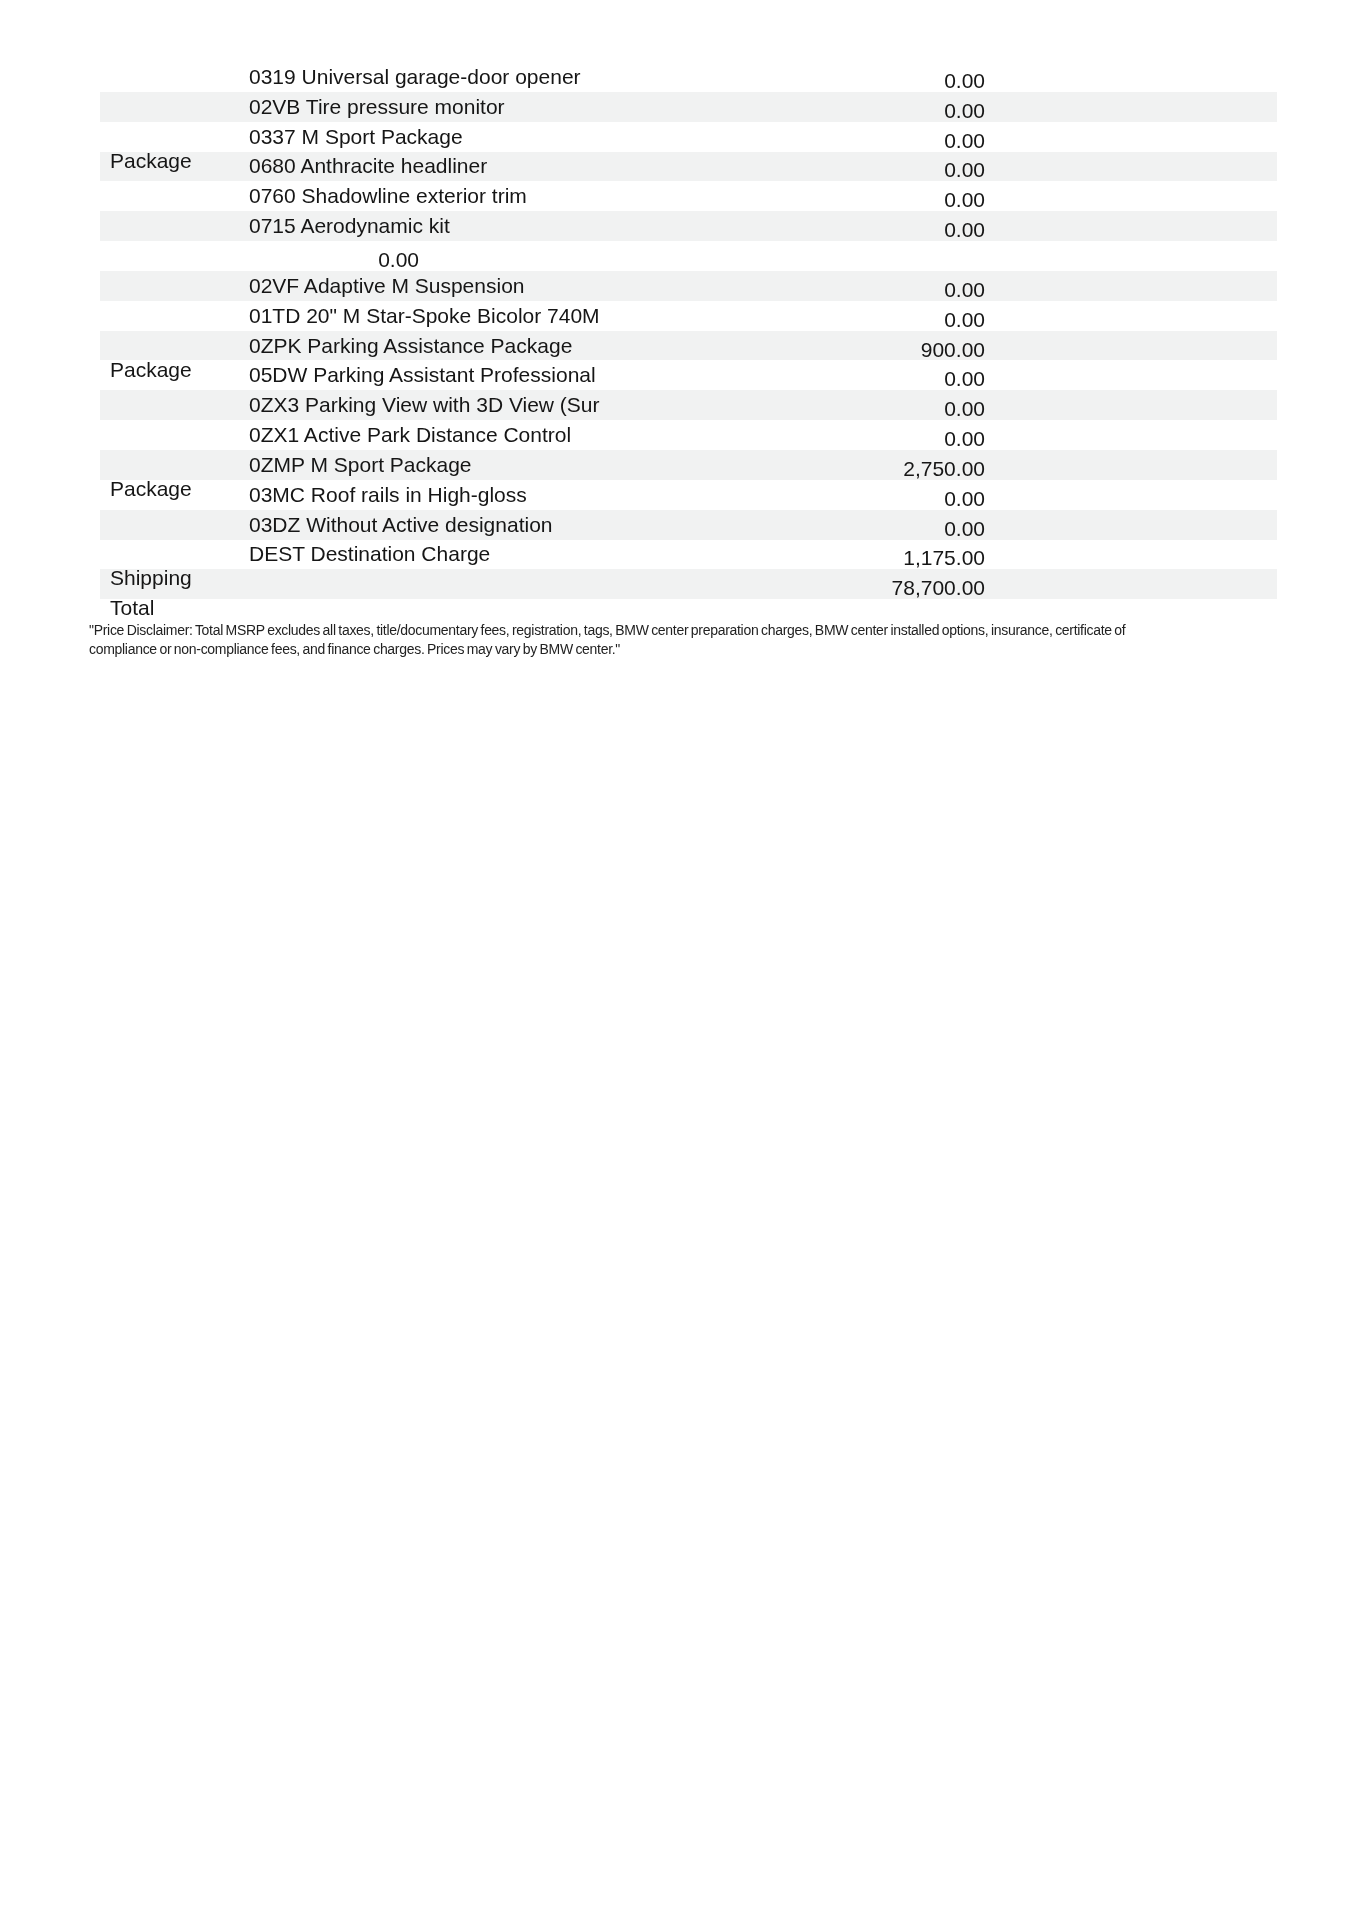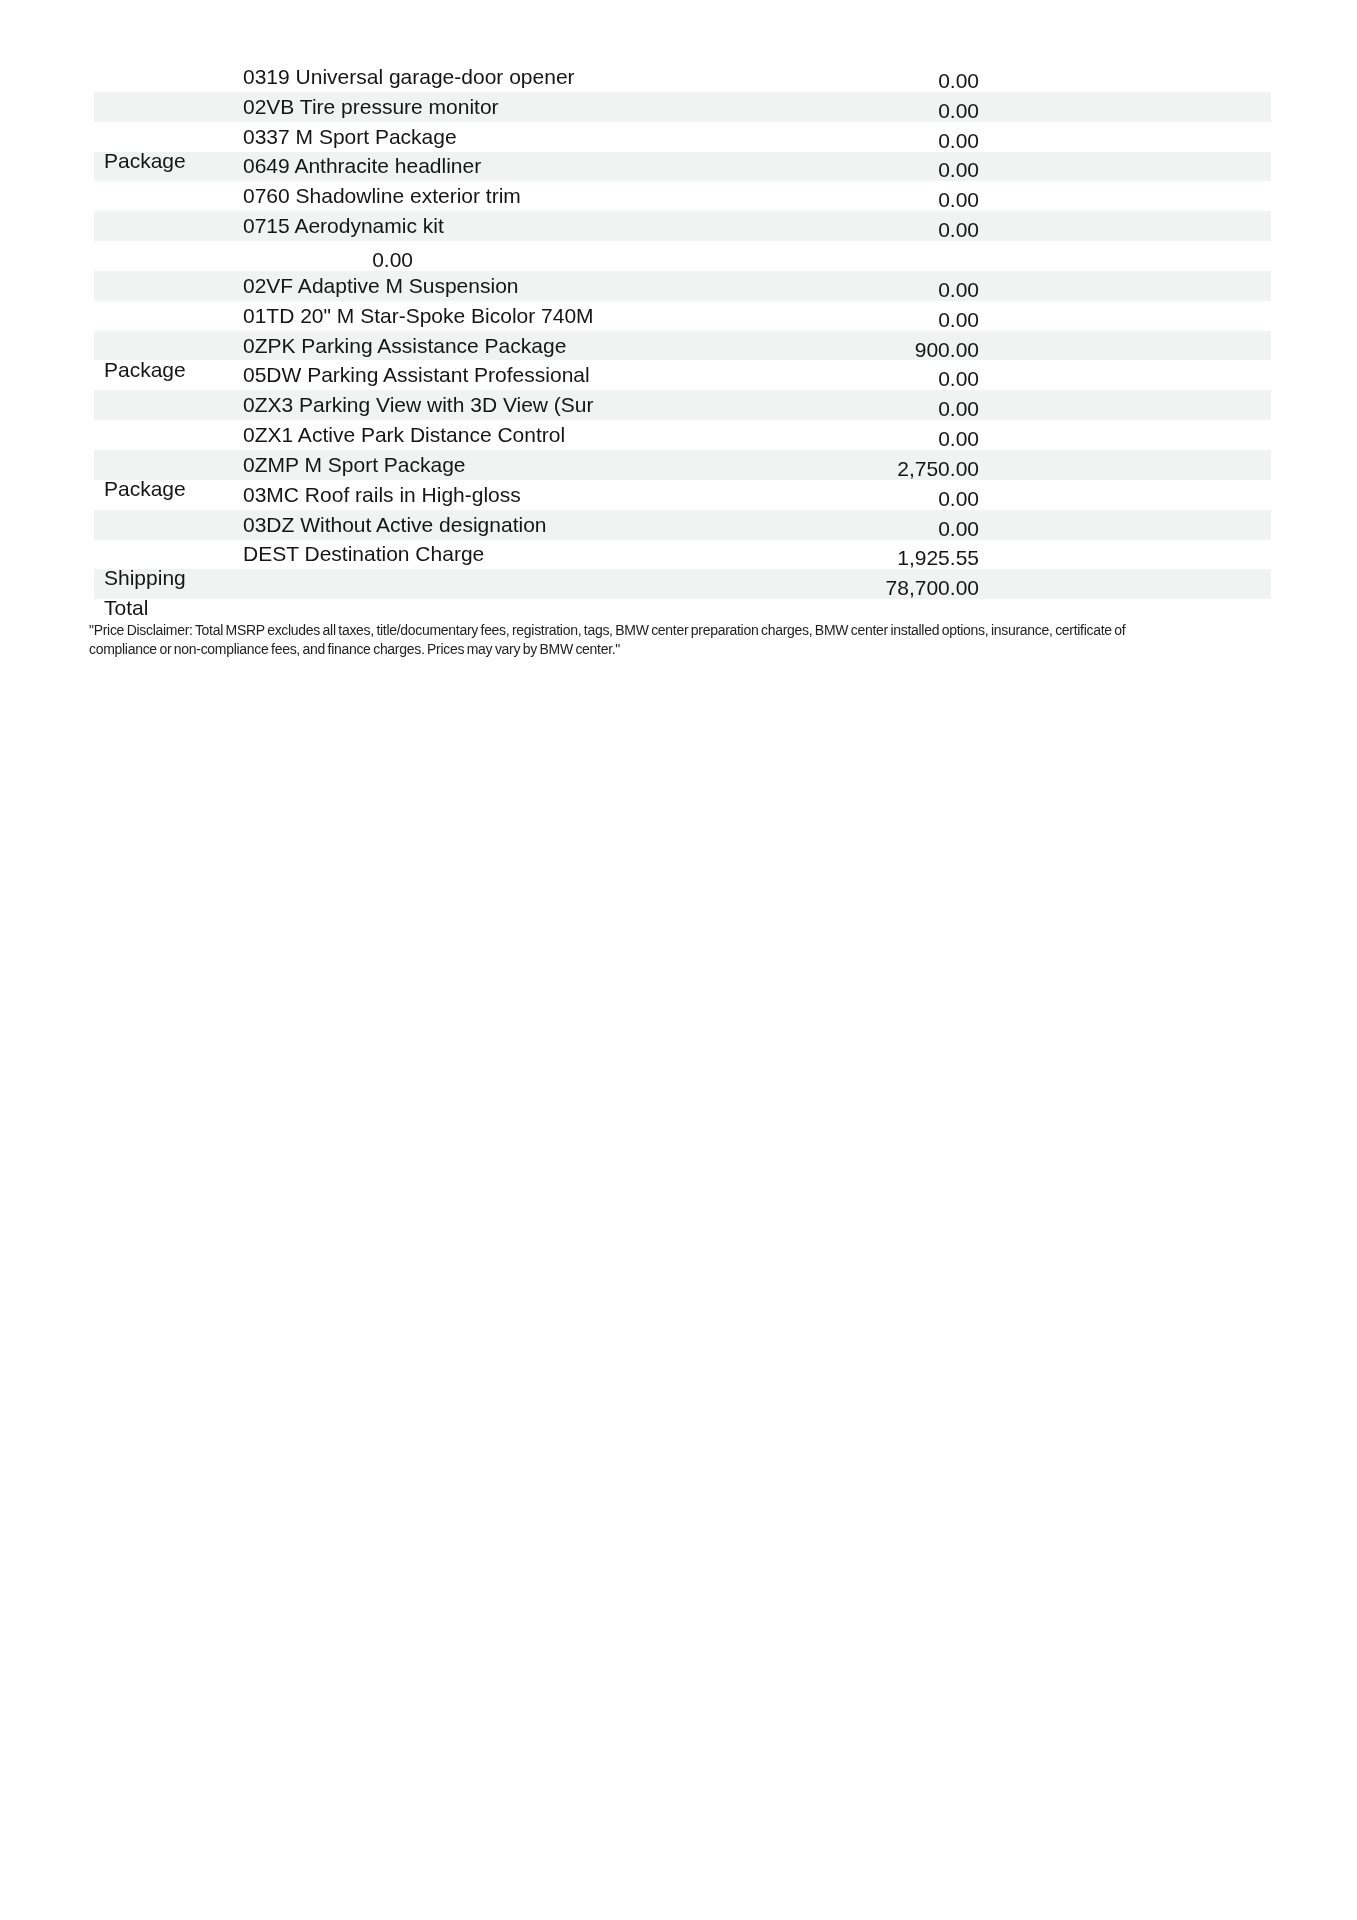--- a/index.html
+++ b/index.html
@@ -10,21 +10,21 @@
   .page {
     position: relative;
     width: 1357px;
     height: 1920px;
     background: #ffffff;
     overflow: hidden;
     font-family: "Liberation Sans", sans-serif;
   }
   .options-table {
     position: absolute;
-    left: 94px;
+    left: 100px;
     top: 62px;
     width: 1177px;
   }
   .row {
     display: flex;
     align-items: center;
     height: 29.85px;
     box-sizing: border-box;
     padding-right: 292px;
     font-size: 21px;
@@ -89,21 +89,21 @@
     </div>
 
     <div class="row">
       <div class="col-category">Package</div>
       <div class="col-item">0337 M Sport Package</div>
       <div class="col-price">0.00</div>
     </div>
 
     <div class="row">
       <div class="col-category"></div>
-      <div class="col-item">0649 Anthracite headliner</div>
+      <div class="col-item">0680 Anthracite headliner</div>
       <div class="col-price">0.00</div>
     </div>
 
     <div class="row">
       <div class="col-category"></div>
       <div class="col-item">0760 Shadowline exterior trim</div>
       <div class="col-price">0.00</div>
     </div>
 
     <div class="row">
@@ -167,21 +167,21 @@
 
     <div class="row">
       <div class="col-category"></div>
       <div class="col-item">03DZ Without Active designation</div>
       <div class="col-price">0.00</div>
     </div>
 
     <div class="row">
       <div class="col-category">Shipping</div>
       <div class="col-item">DEST Destination Charge</div>
-      <div class="col-price">1,925.55</div>
+      <div class="col-price">1,175.00</div>
     </div>
 
     <div class="row">
       <div class="col-category">Total</div>
       <div class="col-item"></div>
       <div class="col-price">78,700.00</div>
     </div>
   </div>
 
   <div class="disclaimer">

